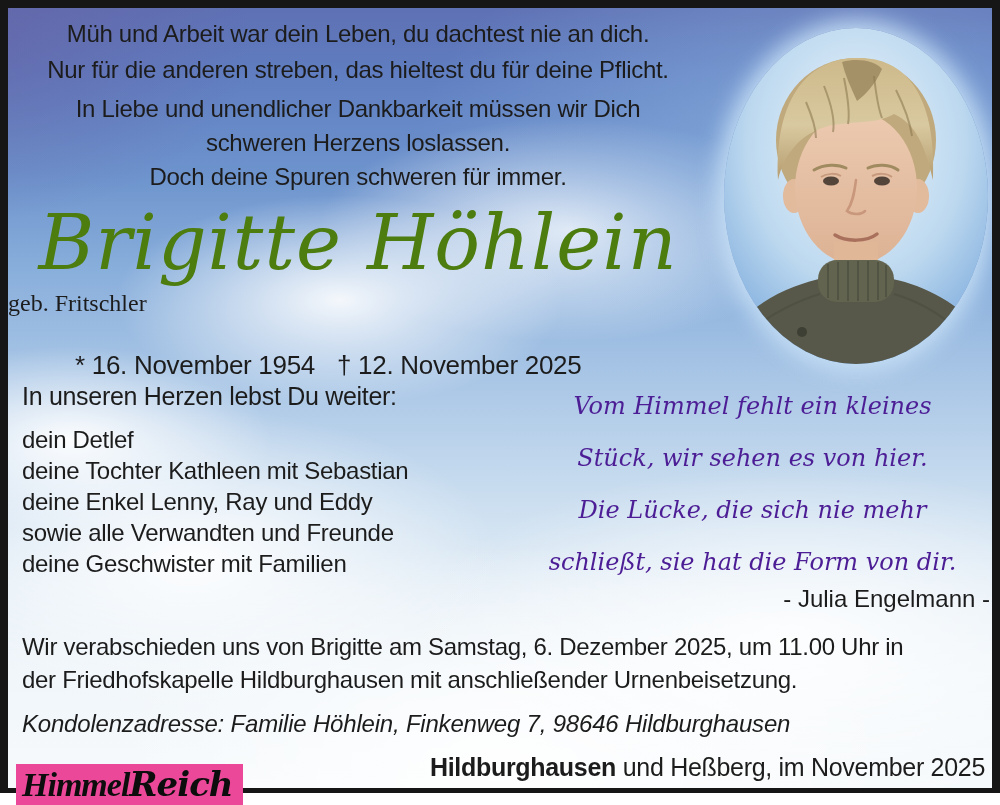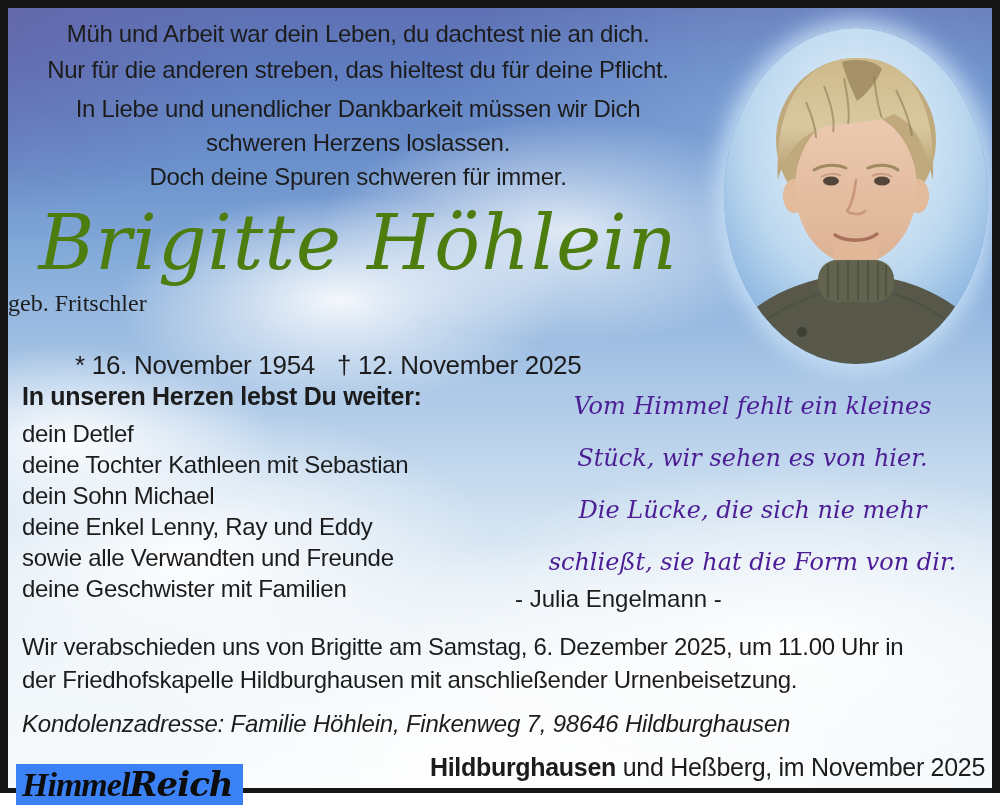--- a/index.html
+++ b/index.html
@@ -39,33 +39,33 @@
   .script{font-family:"DejaVu Serif","Liberation Serif",serif;font-style:italic;}
   .name{
     left:8px;top:188px;width:700px;text-align:center;
     font-size:76px;line-height:110px;letter-spacing:1px;color:#4d7c0f;
   }
   .maiden{left:8px;top:290px;width:642px;font-size:24px;font-family:Liberation Serif, serif;}
   .dates{left:75px;top:324px;font-size:26px;letter-spacing:-0.3px;margin-top:26px;}
   .dates .gap{display:inline-block;width:22px;}
 
   .mourners{left:22px;top:381px;width:480px;font-size:24px;line-height:31px;letter-spacing:-0.3px;}
-  .mourners .head{font-weight:bold;margin-bottom:6px;font-size:25px;}
+  .mourners .head{font-weight:normal;margin-bottom:12px;font-size:25px;}
 
   .poem{left:515px;top:380px;width:475px;text-align:center;font-size:24px;line-height:52px;color:#4c1d95;}
-  .poem-attr{left:515px;top:585px;width:475px;text-align:left;font-size:24px;}
+  .poem-attr{left:515px;top:585px;width:475px;text-align:right;font-size:24px;}
 
   .funeral{left:22px;top:630px;width:955px;font-size:24px;line-height:33px;letter-spacing:-0.3px;}
   .condolence{left:22px;top:710px;width:955px;font-size:24px;font-style:italic;letter-spacing:-0.2px;}
   .placeline{left:400px;top:753px;width:585px;text-align:right;font-size:25px;letter-spacing:-0.3px;}
   .placeline .b{font-weight:bold;text-align:right;}
 
   
   .publisher{
-    position:absolute;left:16px;top:764px;background:#3b82f6;padding:0 10px 0 6px;
+    position:absolute;left:16px;top:764px;background:#ec4899;padding:0 10px 0 6px;
     font-size:34px;line-height:40px;color:#0d0d0d;white-space:nowrap;
   }
   .publisher .p1{font-family:"Liberation Serif",serif;font-style:italic;font-weight:bold;letter-spacing:-1px;}
   .publisher .p2{font-family:"DejaVu Serif",serif;font-style:italic;font-weight:bold;letter-spacing:-1px;}
 
   
   .photo{
     position:absolute;left:724px;top:28px;width:264px;height:336px;
     border-radius:50%;overflow:hidden;
     box-shadow:0 0 22px 8px rgba(205,228,248,.85), inset 0 -14px 34px rgba(55,95,160,.35);
@@ -154,21 +154,20 @@
         <path d="M30,300 C50,284 76,272 96,266"></path>
         <path d="M234,302 C214,284 190,272 170,266"></path>
       </g>
     </svg>
   </div>
 
   <div class="blk mourners">
     <div class="head">In unseren Herzen lebst Du weiter:</div>
     <div>dein Detlef</div>
     <div>deine Tochter Kathleen mit Sebastian</div>
-    <div>dein Sohn Michael</div>
     <div>deine Enkel Lenny, Ray und Eddy</div>
     <div>sowie alle Verwandten und Freunde</div>
     <div>deine Geschwister mit Familien</div>
   </div>
 
   <div class="blk poem script">
     <div>Vom Himmel fehlt ein kleines</div>
     <div>Stück, wir sehen es von hier.</div>
     <div>Die Lücke, die sich nie mehr</div>
     <div>schließt, sie hat die Form von dir.</div>

